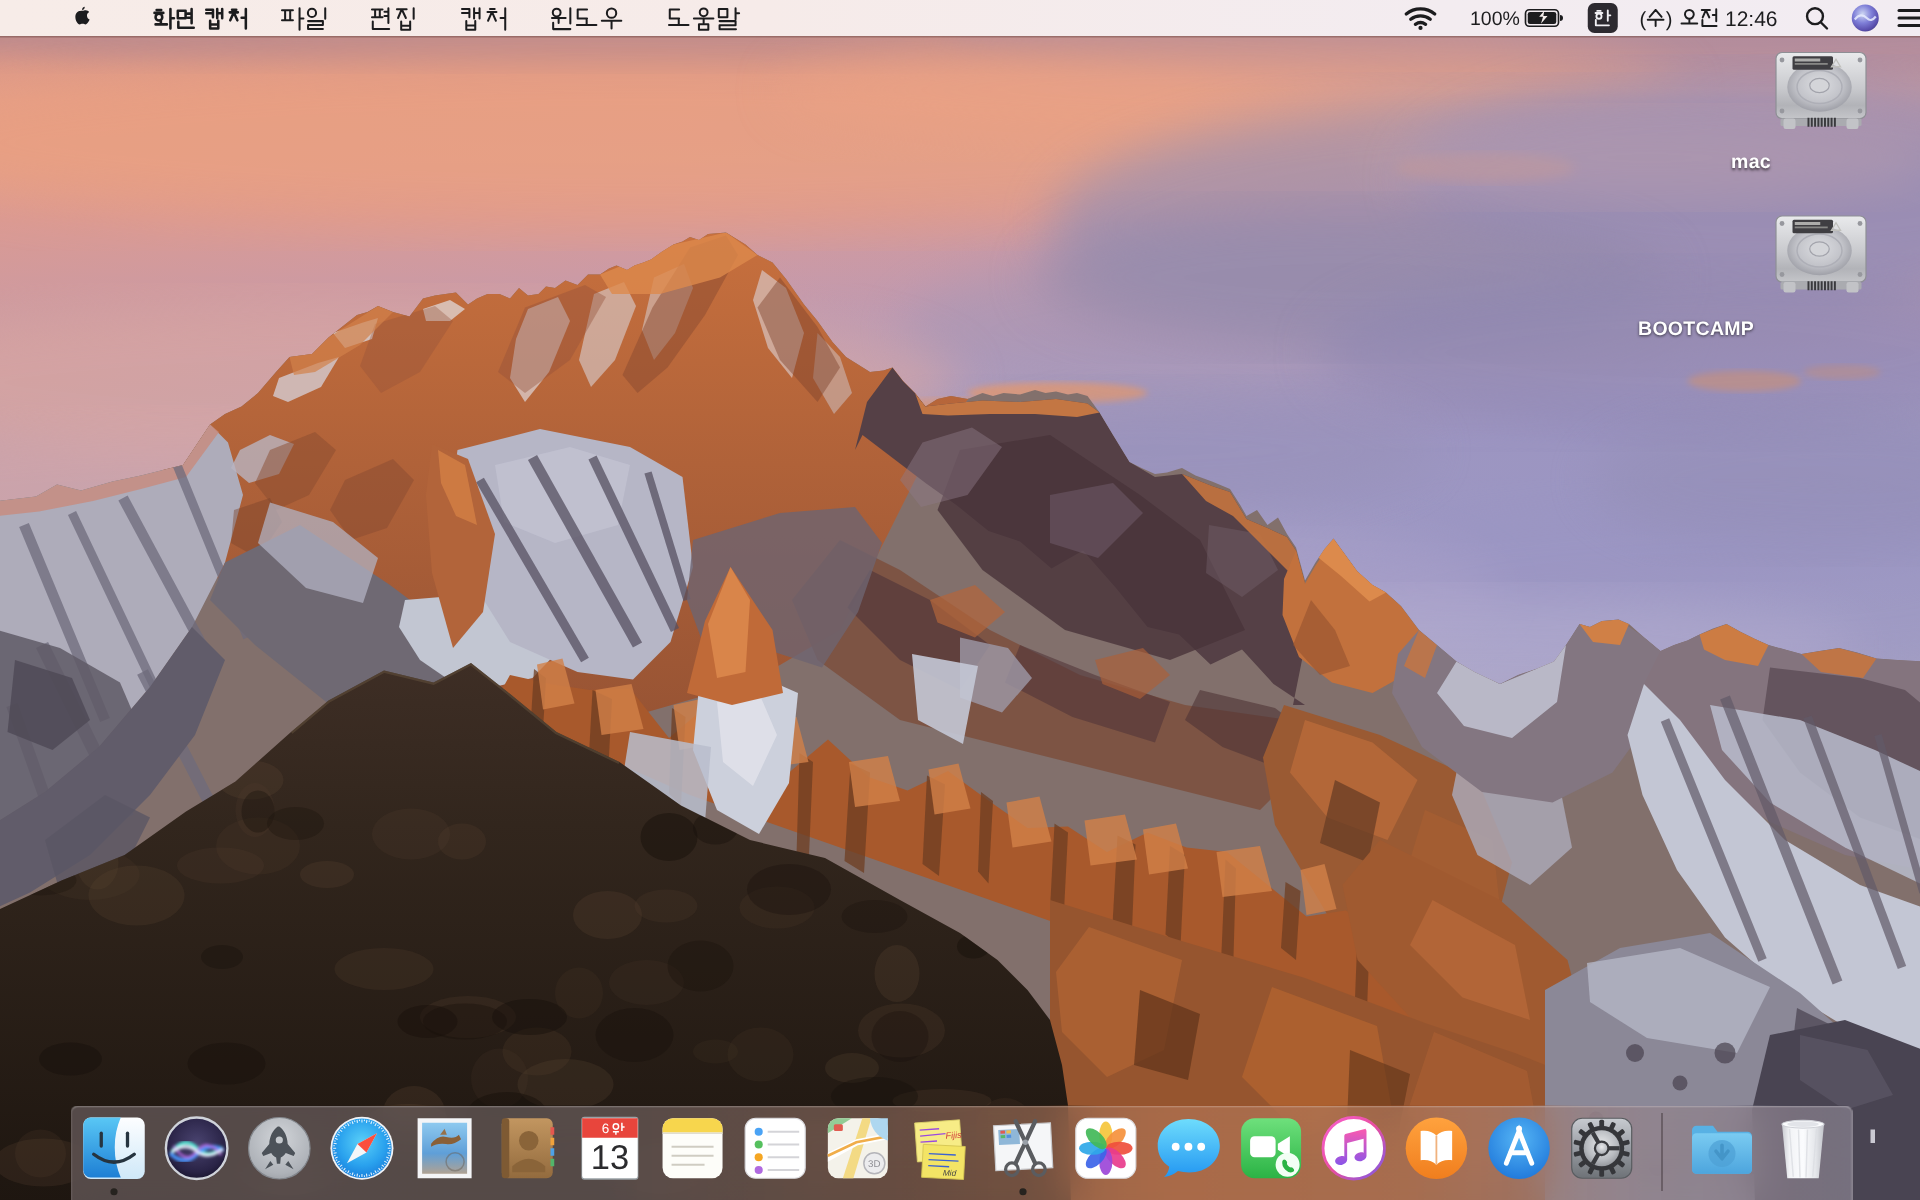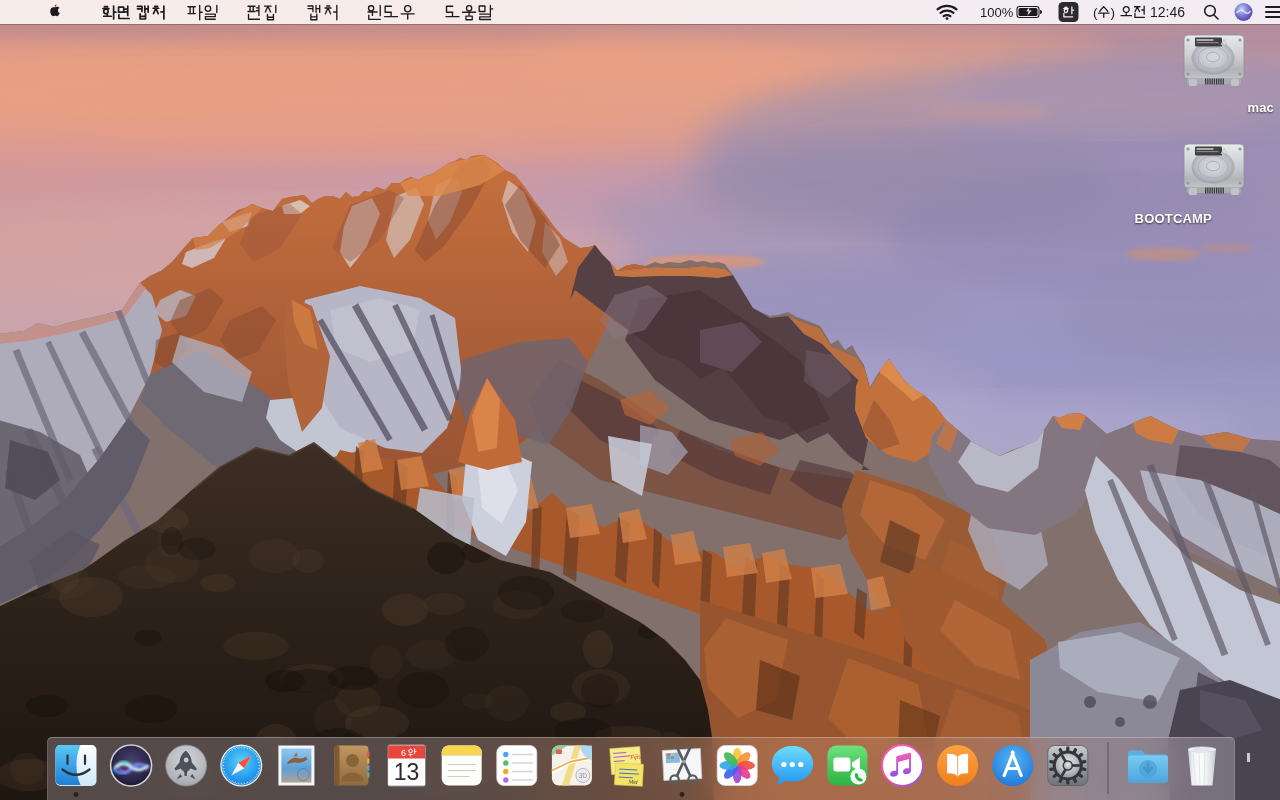--- a/index.html
+++ b/index.html
@@ -2,21 +2,21 @@
 <html><head><meta charset="utf-8">
 <style>
 html,body{margin:0;padding:0;width:1280px;height:800px;overflow:hidden;
  font-family:"Liberation Sans",sans-serif;}
 #screen{position:relative;width:1280px;height:800px;background:#9a8fa8;}
 #wall{position:absolute;left:0;top:0;}
 #menubar{position:absolute;left:0;top:0;width:1280px;height:24px;
  background:linear-gradient(90deg,#f7ece8 0%,#f6ebe9 40%,#f3ecf0 75%,#f2ecf2 100%);
  box-shadow:0 1px 0 rgba(120,80,75,0.55);}
 #desk{position:absolute;left:0;top:0;}
-.dlabel{position:absolute;text-align:right;color:#ffffff;font-size:13px;
+.dlabel{position:absolute;text-align:left;color:#ffffff;font-size:13px;
  font-weight:bold;text-shadow:0 1px 2px rgba(0,0,0,0.65);letter-spacing:0.2px;}
 #dockbg{position:absolute;left:47px;top:737px;width:1188px;height:63px;
  border-radius:5px 5px 0 0;
  background:linear-gradient(90deg,rgba(100,89,89,0.78) 0%,rgba(103,91,90,0.76) 30%,
   rgba(136,101,86,0.70) 48%,rgba(178,119,88,0.66) 62%,rgba(174,123,98,0.66) 75%,
   rgba(148,131,139,0.70) 88%,rgba(136,129,143,0.72) 100%);
  -webkit-backdrop-filter:blur(14px) saturate(1.1);backdrop-filter:blur(14px) saturate(1.1);
  border-top:1px solid rgba(255,255,255,0.28);
  box-shadow:inset 1px 0 0 rgba(255,255,255,0.12), inset -1px 0 0 rgba(255,255,255,0.12);}
 #docksvg{position:absolute;}

